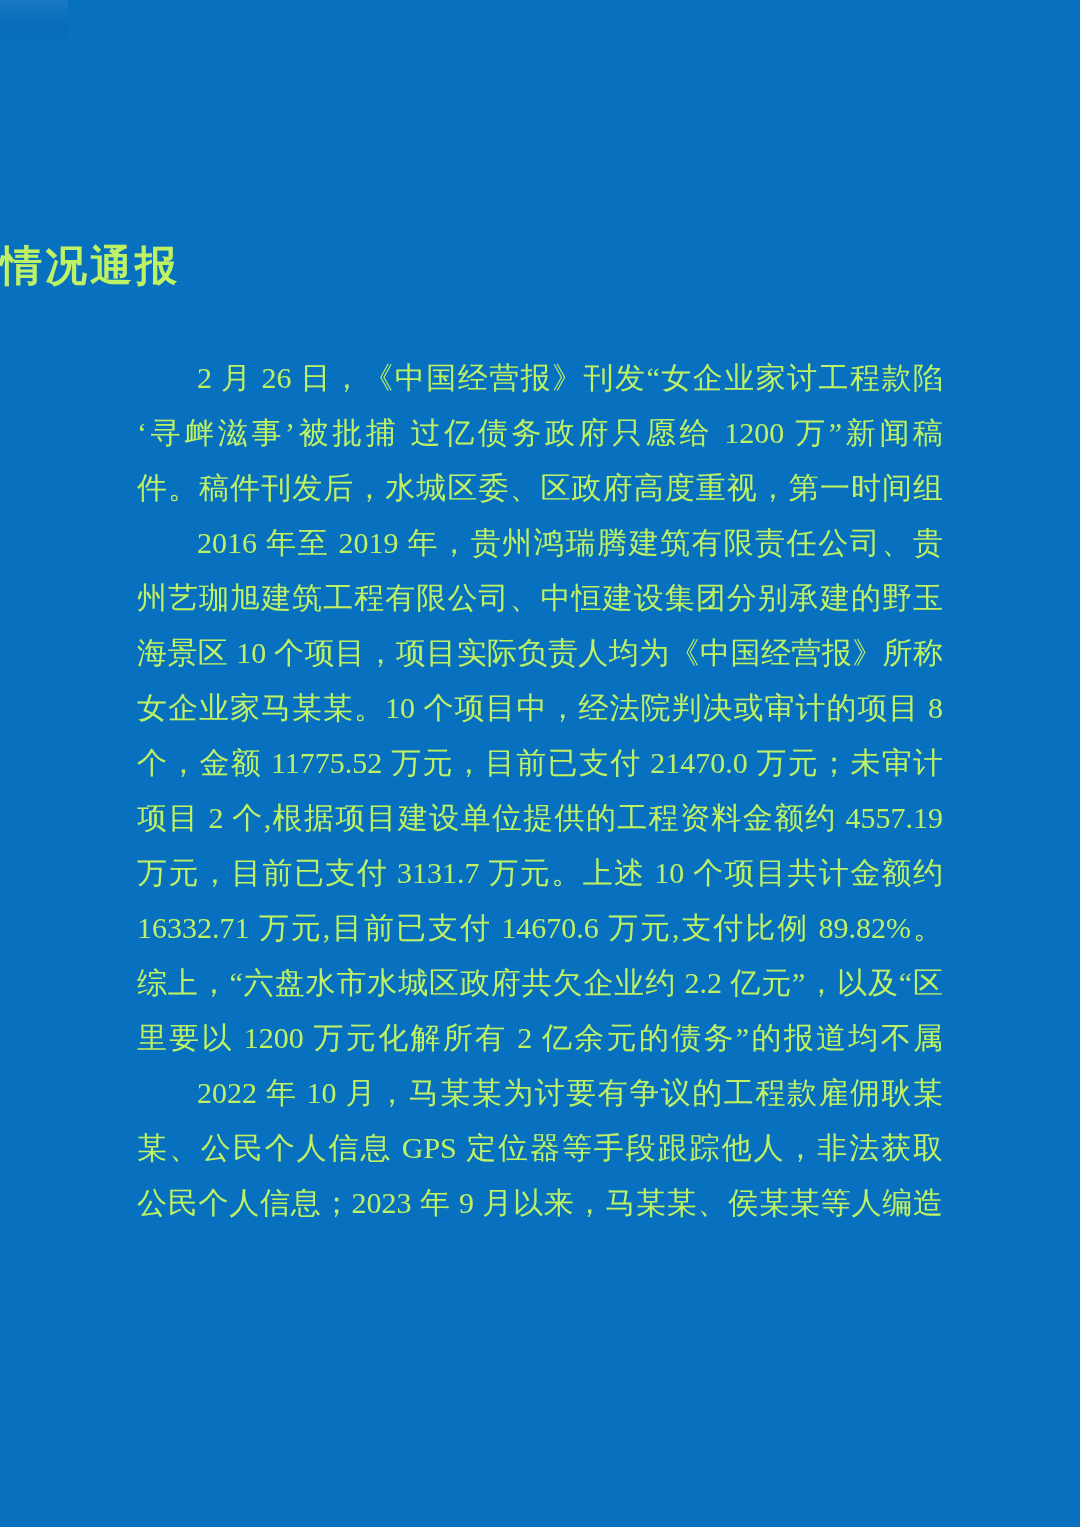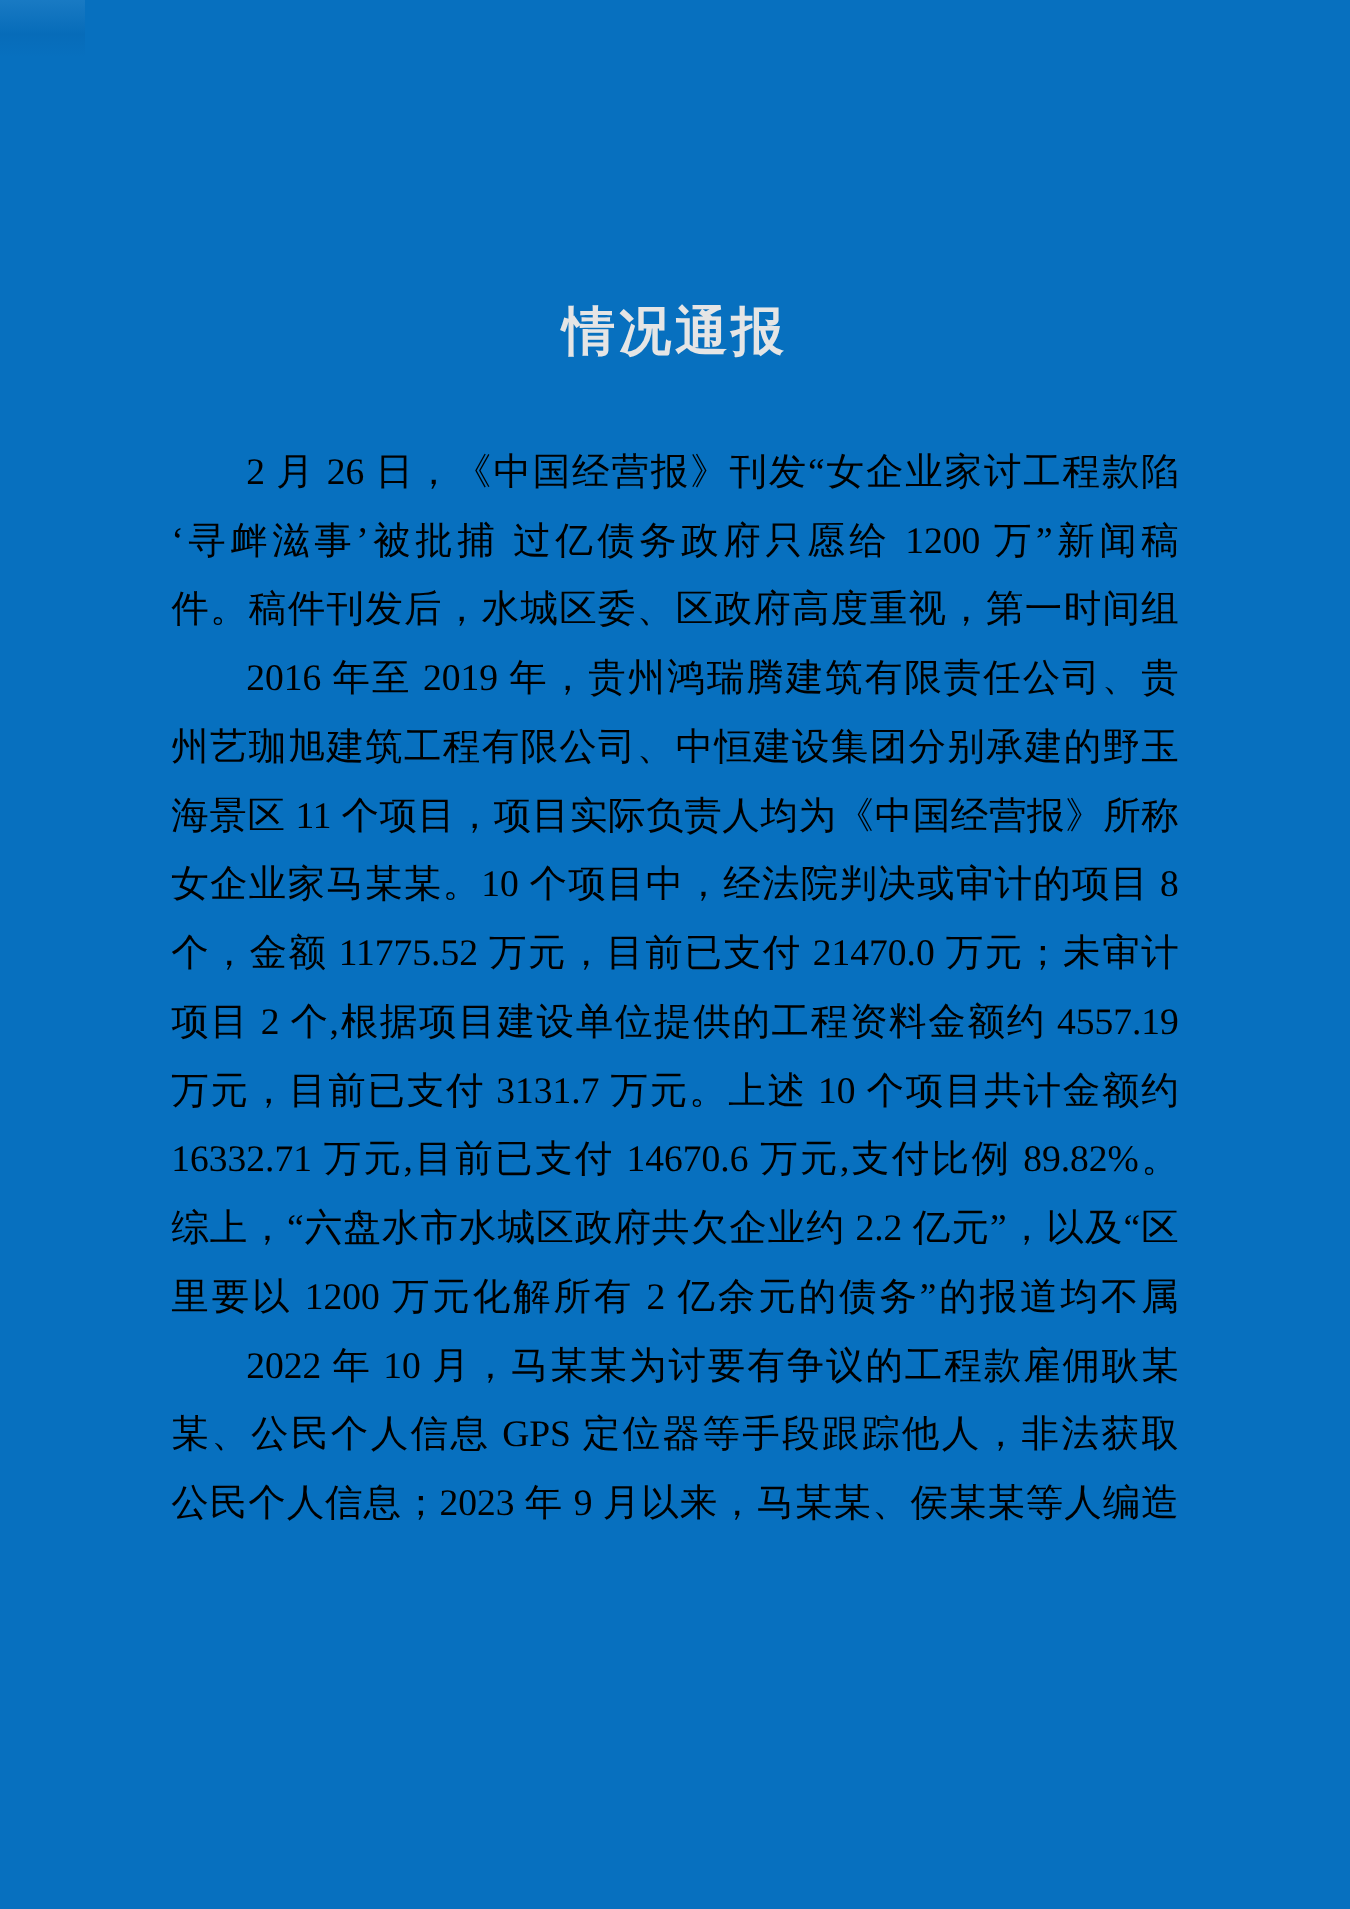--- a/index.html
+++ b/index.html
@@ -22,31 +22,31 @@
     left: 0;
     top: 0;
     width: 68px;
     height: 46px;
     background: linear-gradient(180deg, rgba(255,255,255,0.07) 0%, rgba(0,40,90,0.06) 60%, rgba(0,0,0,0) 100%);
     pointer-events: none;
   }
   .title {
     margin: 0;
     padding-top: 240px;
-    text-align: center;
+    text-align: left;
     font-size: 42px;
     line-height: 52px;
     font-weight: bold;
     letter-spacing: 3px;
-    color: #e5e5e5;
+    color: #bef264;
   }
   .content {
     width: 806px;
     margin: 58px auto 0 auto;
-    color: #000000;
+    color: #bef264;
     font-size: 30px;
   }
   .line {
     height: 55px;
     line-height: 55px;
     text-align: justify;
     text-align-last: justify;
     text-justify: inter-character;
     overflow: hidden;
   }
@@ -59,21 +59,21 @@
 
 <div class="page">
   <div class="corner-smudge"></div>
   <h1 class="title">情况通报</h1>
   <div class="content">
       <div class="line indent">2 月 26 日，《中国经营报》刊发“女企业家讨工程款陷</div>
       <div class="line">‘寻衅滋事’被批捕 过亿债务政府只愿给 1200 万”新闻稿</div>
       <div class="line">件。稿件刊发后，水城区委、区政府高度重视，第一时间组</div>
       <div class="line indent">2016 年至 2019 年，贵州鸿瑞腾建筑有限责任公司、贵</div>
       <div class="line">州艺珈旭建筑工程有限公司、中恒建设集团分别承建的野玉</div>
-      <div class="line">海景区 11 个项目，项目实际负责人均为《中国经营报》所称</div>
+      <div class="line">海景区 10 个项目，项目实际负责人均为《中国经营报》所称</div>
       <div class="line">女企业家马某某。10 个项目中，经法院判决或审计的项目 8</div>
       <div class="line">个，金额 11775.52 万元，目前已支付 21470.0 万元；未审计</div>
       <div class="line">项目 2 个,根据项目建设单位提供的工程资料金额约 4557.19</div>
       <div class="line">万元，目前已支付 3131.7 万元。上述 10 个项目共计金额约</div>
       <div class="line">16332.71 万元,目前已支付 14670.6 万元,支付比例 89.82%。</div>
       <div class="line">综上，“六盘水市水城区政府共欠企业约 2.2 亿元”，以及“区</div>
       <div class="line">里要以 1200 万元化解所有 2 亿余元的债务”的报道均不属实。</div>
       <div class="line indent">2022 年 10 月，马某某为讨要有争议的工程款雇佣耿某</div>
       <div class="line">某、公民个人信息 GPS 定位器等手段跟踪他人，非法获取</div>
       <div class="line">公民个人信息；2023 年 9 月以来，马某某、侯某某等人编造</div>

